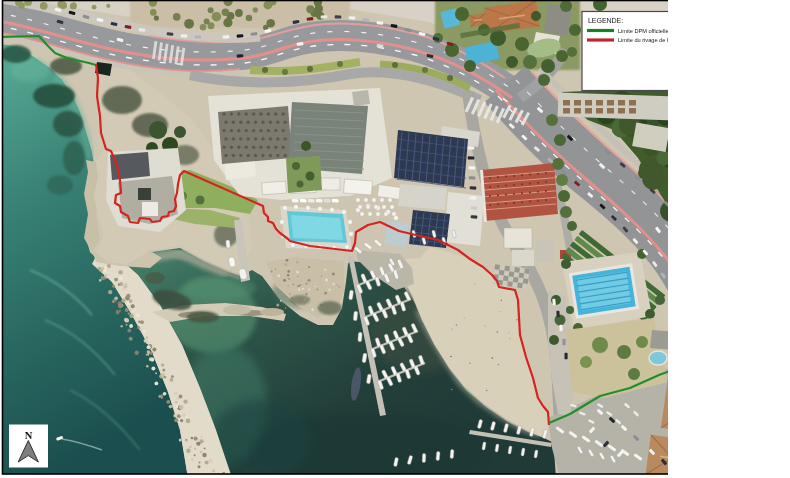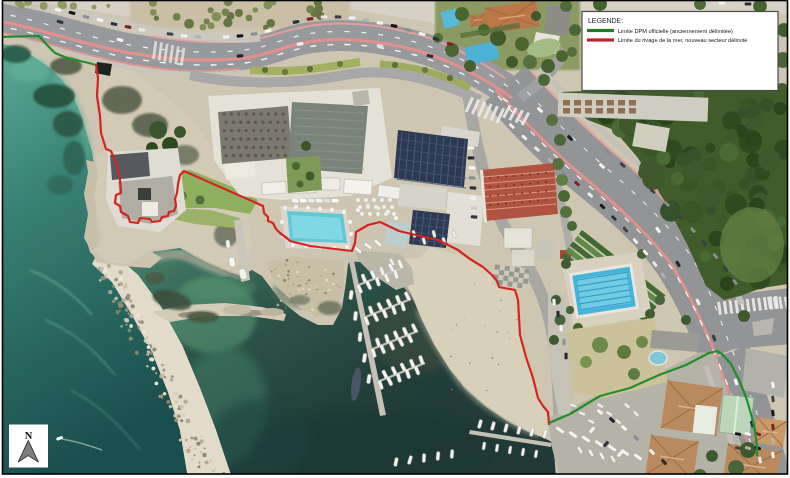--- a/index.html
+++ b/index.html
@@ -1,14 +1,14 @@
 <!DOCTYPE html>
 <html><head><meta charset="utf-8"><style>
 html,body{margin:0;padding:0;background:#ffffff}
-.wrap{position:relative;width:790px;height:478px;overflow:hidden;font-family:"Liberation Sans",sans-serif}
+.wrap{position:relative;width:668px;height:478px;overflow:hidden;font-family:"Liberation Sans",sans-serif}
 </style></head><body>
 <div class="wrap">
 <svg width="790" height="478" viewBox="0 0 790 478">
 <defs>
 <linearGradient id="seaG" x1="0" y1="0" x2="0.25" y2="1">
  <stop offset="0" stop-color="#5aac97"></stop>
           <stop offset="0.35" stop-color="#3a8376"></stop>
  <stop offset="0.65" stop-color="#2a6a62"></stop>
           <stop offset="1" stop-color="#1b4e4e"></stop>
 </linearGradient>

